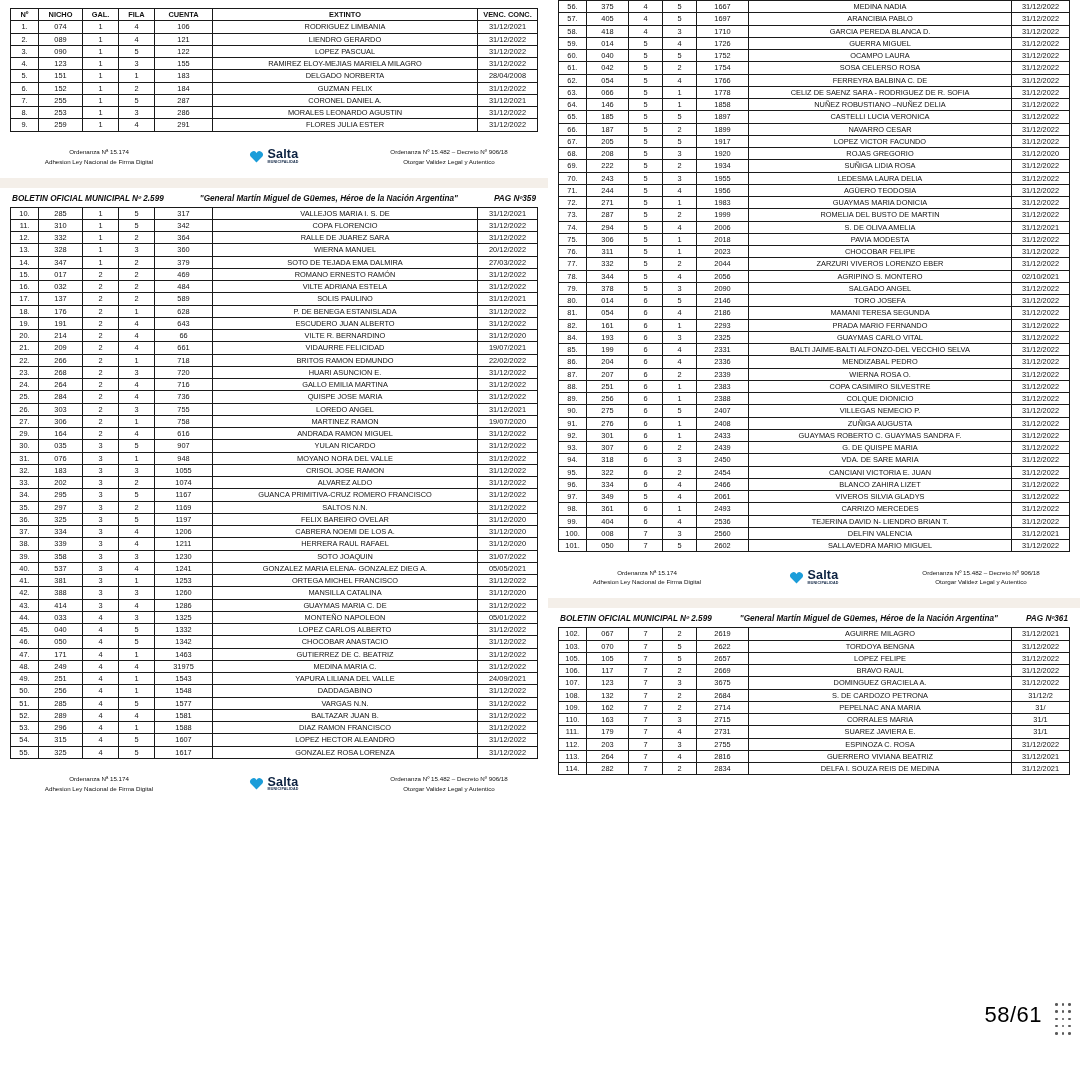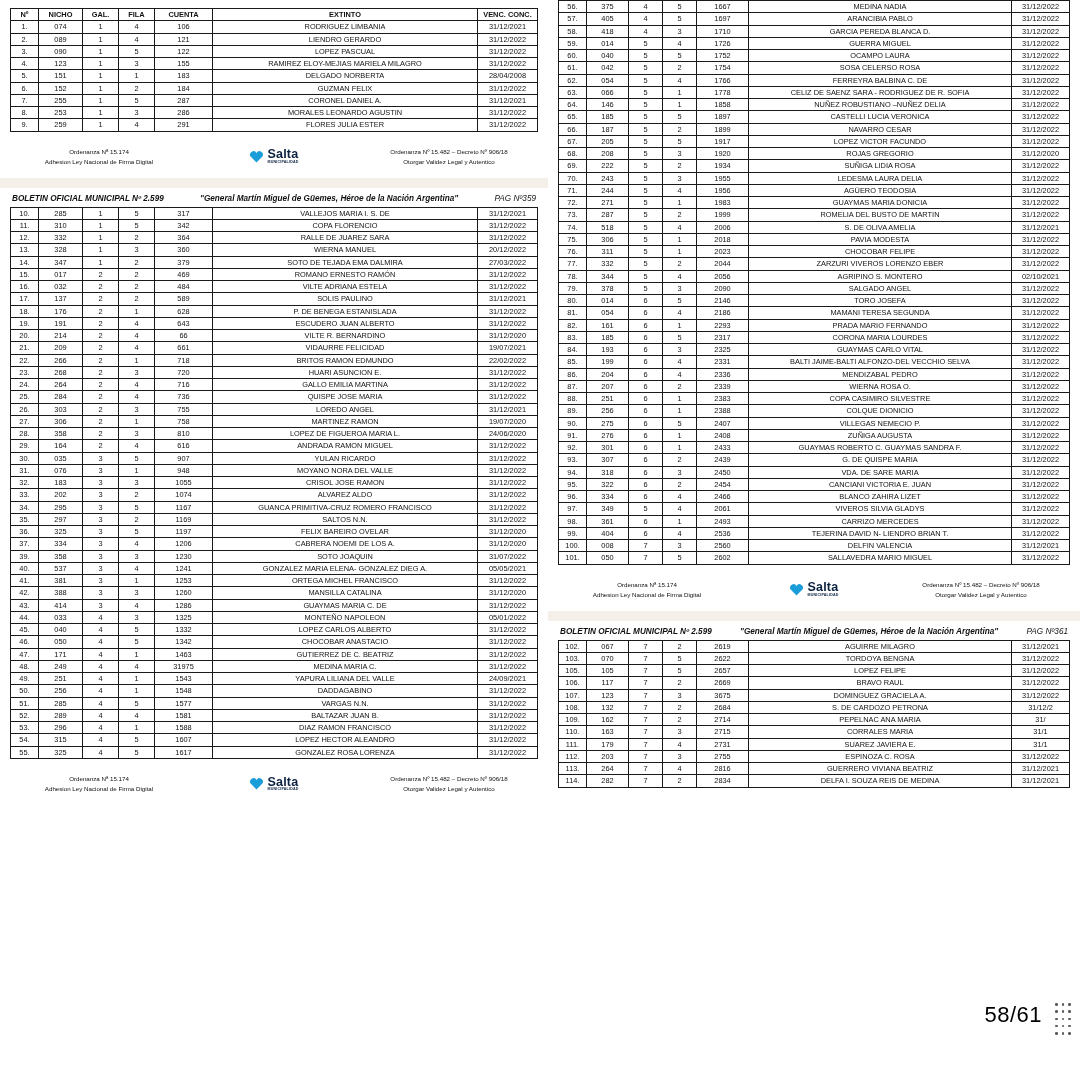--- a/index.html
+++ b/index.html
@@ -69,21 +69,21 @@
   .salta-txt .b{font-size:12.5px;font-weight:bold;color:#0b2140;letter-spacing:.2px;}
   .salta-txt .s{font-size:3.6px;color:#0b2140;letter-spacing:.2px;}
 
   
   .boletin{
     display:flex;justify-content:space-between;align-items:center;
     padding:6px 12px 4px 12px;
     font-size:8.2px;font-style:italic;font-weight:bold;
   }
   .boletin .mid{font-style:italic;font-weight:bold;}
-  .boletin .pag{font-style:italic;font-weight:normal;}
+  .boletin .pag{font-style:italic;font-weight:bold;}
 
   
   .page-indicator{
     position:absolute;
     right:38px;bottom:52px;
     font-size:22px;
     color:#000000;
     font-family:"Liberation Sans", sans-serif;
     letter-spacing:.5px;
   }
@@ -416,29 +416,20 @@
             <tr>
               <td>27.</td>
               <td>306</td>
               <td>2</td>
               <td>1</td>
               <td>758</td>
               <td class="name">MARTINEZ RAMON</td>
               <td>19/07/2020</td>
             </tr>
             <tr>
-              <td>28.</td>
-              <td>358</td>
-              <td>2</td>
-              <td>3</td>
-              <td>810</td>
-              <td class="name">LOPEZ  DE FIGUEROA  MARIA L.</td>
-              <td>24/06/2020</td>
-            </tr>
-            <tr>
               <td>29.</td>
               <td>164</td>
               <td>2</td>
               <td>4</td>
               <td>616</td>
               <td class="name">ANDRADA RAMON MIGUEL</td>
               <td>31/12/2022</td>
             </tr>
             <tr>
               <td>30.</td>
@@ -503,20 +494,29 @@
               <td class="name">FELIX BAREIRO OVELAR</td>
               <td>31/12/2020</td>
             </tr>
             <tr>
               <td>37.</td>
               <td>334</td>
               <td>3</td>
               <td>4</td>
               <td>1206</td>
               <td class="name">CABRERA NOEMI DE LOS A.</td>
+              <td>31/12/2020</td>
+            </tr>
+            <tr>
+              <td>38.</td>
+              <td>339</td>
+              <td>3</td>
+              <td>4</td>
+              <td>1211</td>
+              <td class="name">HERRERA RAUL RAFAEL</td>
               <td>31/12/2020</td>
             </tr>
             <tr>
               <td>39.</td>
               <td>358</td>
               <td>3</td>
               <td>3</td>
               <td>1230</td>
               <td class="name">SOTO JOAQUIN</td>
               <td>31/07/2022</td>
@@ -864,21 +864,21 @@
               <td>73.</td>
               <td>287</td>
               <td>5</td>
               <td>2</td>
               <td>1999</td>
               <td class="name">ROMELIA DEL BUSTO DE MARTIN</td>
               <td>31/12/2022</td>
             </tr>
             <tr>
               <td>74.</td>
-              <td>518</td>
+              <td>294</td>
               <td>5</td>
               <td>4</td>
               <td>2006</td>
               <td class="name">S. DE OLIVA AMELIA</td>
               <td>31/12/2021</td>
             </tr>
             <tr>
               <td>75.</td>
               <td>306</td>
               <td>5</td>
@@ -941,29 +941,20 @@
               <td class="name">MAMANI TERESA SEGUNDA</td>
               <td>31/12/2022</td>
             </tr>
             <tr>
               <td>82.</td>
               <td>161</td>
               <td>6</td>
               <td>1</td>
               <td>2293</td>
               <td class="name">PRADA MARIO FERNANDO</td>
-              <td>31/12/2022</td>
-            </tr>
-            <tr>
-              <td>83.</td>
-              <td>185</td>
-              <td>6</td>
-              <td>5</td>
-              <td>2317</td>
-              <td class="name">CORONA MARIA LOURDES</td>
               <td>31/12/2022</td>
             </tr>
             <tr>
               <td>84.</td>
               <td>193</td>
               <td>6</td>
               <td>3</td>
               <td>2325</td>
               <td class="name">GUAYMAS CARLO VITAL</td>
               <td>31/12/2022</td>

